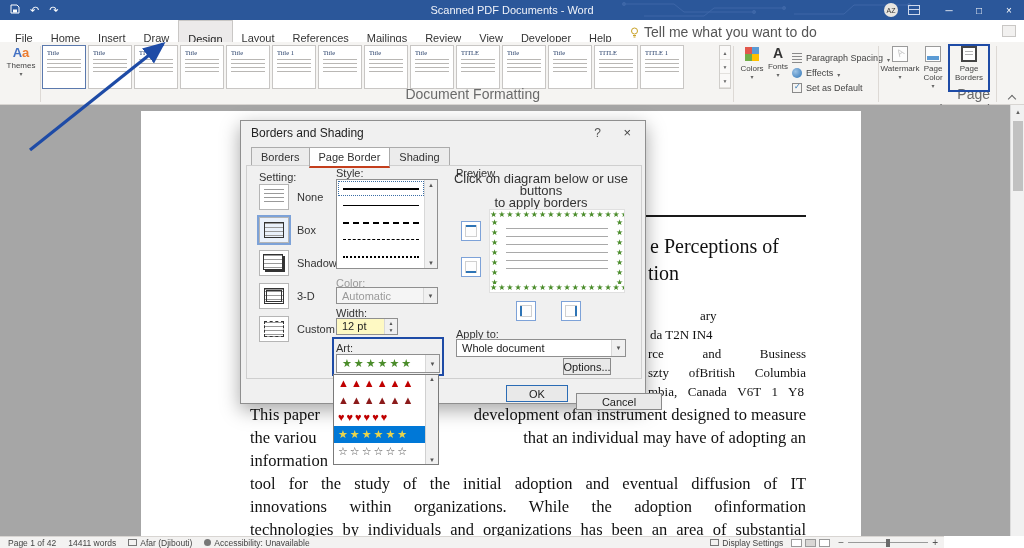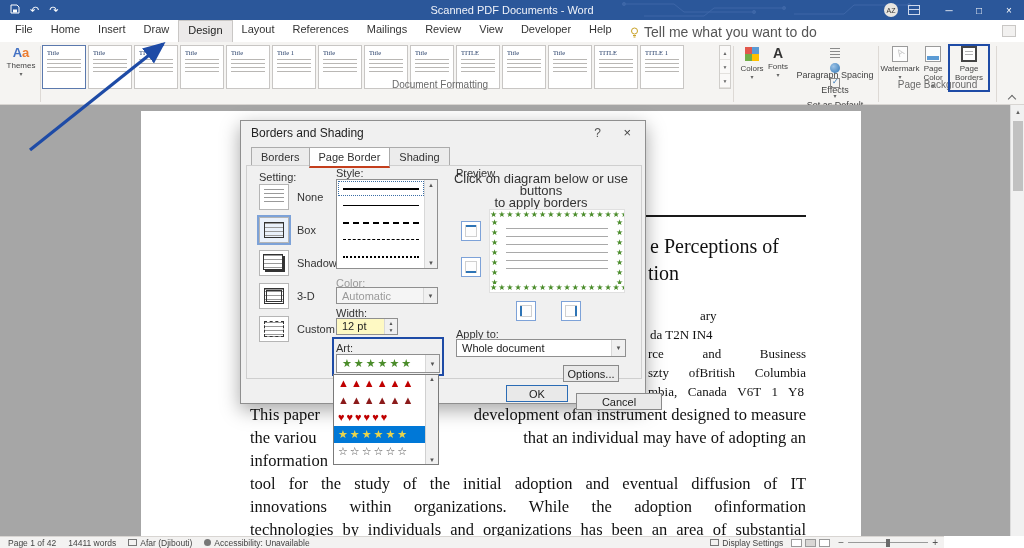--- a/index.html
+++ b/index.html
@@ -16,48 +16,48 @@
   .avatar { width:14px; height:14px; border-radius:50%; background:#e8e6e1; color:#333;
     font-size:7px; display:flex; align-items:center; justify-content:center; margin-right:10px; }
   .ribbon-opts { width:12px; height:10px; border:1px solid #cfd9ec; margin-right:14px; position:relative; }
   .ribbon-opts::after{content:"";position:absolute;left:0;right:0;top:3px;border-top:1px solid #cfd9ec;}
   .winbtn { width:30px; height:20px; display:flex; align-items:center; justify-content:center; font-size:10px; color:#fff; }
   .circuit { position:absolute; right:110px; top:0; height:20px; opacity:.55; pointer-events:none; }
 
   
   .menubar { position:absolute; left:0; top:20px; width:1024px; height:22px; background:#fff; }
   .mtabs { display:flex; gap:0; padding-left:6px; height:22px; align-items:stretch; }
-  .mtab { padding:3px 9px 0 9px; font-size:11px; color:#333; cursor:default; }
+  .mtab { padding:12px 9px 0 9px; font-size:11px; color:#333; cursor:default; }
   .mtab.active { background:#eceaea; border:1px solid #c9c7c5; border-bottom:none; color:#222; }
   .tellme { position:absolute; left:630px; top:4px; display:flex; align-items:center; gap:5px; font-size:14px; color:#555; }
   .menu-extra { position:absolute; right:8px; top:5px; width:14px; height:12px; border:1px solid #c9c7c5; background:#f2f1f0; }
 
   
   .ribbon { position:absolute; left:0; top:42px; width:1024px; height:63px; background:var(--ribbonbg,#f5f4f2); border-bottom:1px solid #d8d5d2; }
   .rsep { position:absolute; top:4px; width:1px; height:56px; background:#ddd9d5; }
-  .grouplabel { position:absolute; top:37px; font-size:10px; color:#6a6a6a; text-align:center; }
+  .grouplabel { position:absolute; top:44px; font-size:14px; color:#6a6a6a; text-align:right; }
   .collapse { position:absolute; right:8px; top:52px; width:8px; height:8px; }
   .collapse::before{content:"";position:absolute;left:1px;top:2px;width:5px;height:5px;border-left:1.5px solid #666;border-top:1.5px solid #666;transform:rotate(45deg);}
   .themes-btn { position:absolute; left:4px; top:3px; width:34px; height:46px; display:flex; flex-direction:column; align-items:center; font-size:8px; color:#444; }
   .themes-icon { font-size:13px; font-weight:bold; color:#4472c4; line-height:16px; }
   .themes-icon i { font-style:normal; color:#ed7d31; }
   .gcard, .gcurrent { width:44px; height:44px; background:#fff; border:1px solid #c8c6c4; padding:3px 4px; overflow:hidden; }
   .gcurrent { position:absolute; left:42px; top:3px; border:1px solid #5b79ad; }
   .gallery { position:absolute; left:88px; top:3px; display:flex; gap:2px; }
   .gh { font-family:"Liberation Serif",serif; font-size:6.5px; color:#1f3864; white-space:nowrap; margin-bottom:2px; }
   .gl { height:1px; background:#b9b7b4; margin-top:3px; }
   .gscroll { position:absolute; left:719px; top:3px; width:12px; height:44px; border:1px solid #d0cecb; background:#faf9f8; display:flex; flex-direction:column; }
   .gscroll span { flex:1; display:flex; align-items:center; justify-content:center; font-size:5px; color:#666; border-bottom:1px solid #e3e1de; }
   .bigbtn { position:absolute; top:3px; width:30px; height:48px; display:flex; flex-direction:column; align-items:center; font-size:8px; color:#444; text-align:center; line-height:9px; }
   .colors-icon { width:14px; height:14px; margin:2px 0 3px 0;
     background:linear-gradient(90deg,#e2574c 50%,#5b9bd5 50%) top/14px 7px no-repeat,
                linear-gradient(90deg,#70ad47 50%,#ffc000 50%) bottom/14px 7px no-repeat; }
   .fonts-icon { font-size:14px; font-weight:bold; color:#333; line-height:17px; }
   .stackcol { position:absolute; left:792px; top:6px; width:86px; font-size:9px; color:#444; }
-  .stackrow { display:flex; align-items:center; gap:12px; height:15px; white-space:nowrap;flex-direction:column; }
+  .stackrow { display:flex; align-items:flex-end; gap:4px; height:15px; white-space:nowrap; }
   .mini-ic { width:10px; height:10px; flex:0 0 10px; background:repeating-linear-gradient(#8a8a8a 0 1px, transparent 1px 3px); }
   .mini-ic.fx { background:radial-gradient(circle at 35% 35%, #9dc3e6, #2e74b5); border-radius:50%; }
   .mini-ic.def { background:none; border:1px solid #8a8a8a; position:relative; }
   .mini-ic.def::after{content:"✓";position:absolute;left:1px;top:-2px;font-size:8px;color:#2e74b5;}
   .dd-arrow { font-size:6px; color:#666; }
   .pgicon { width:16px; height:16px; margin:1px 0 2px 0; position:relative; }
   .pgicon.wm { border:1px solid #9a9a9a; background:#fdfdfd; }
   .pgicon.wm::after { content:"A"; position:absolute; left:4px; top:1px; font-size:10px; color:#c9c9c9; transform:rotate(-35deg); }
   .pgicon.pc { background:#fdfdfd; border:1px solid #9a9a9a; }
   .pgicon.pc::after { content:""; position:absolute; left:1px; right:1px; bottom:1px; height:4px; background:#5b9bd5; }
@@ -548,21 +548,21 @@
       </div>
     <div class="pv-btn" style="left:320px;top:180px">
         <span class="pv-mini rgt"></span>
       </div>
 
     <div class="dlabel" style="left:215px;top:207px">Apply to:</div>
     <div class="combo" style="left:215px;top:218px;width:170px;height:18px">
       <span class="val">Whole document</span>
       <span class="btn">▼</span>
     </div>
-    <div class="dbtn" style="left:322px;top:244px;width:56px">Options...</div>
+    <div class="dbtn" style="left:322px;top:237px;width:48px">Options...</div>
 
     <div class="dbtn default" style="left:265px;top:264px;width:62px">OK</div>
     <div class="dbtn" style="left:335px;top:272px;width:86px">Cancel</div>
   </div>
 
   <div class="art-dd">
     <div class="art-row">
         <span style="color: rgb(192, 0, 0); letter-spacing: 2px;">▲▲▲▲▲▲</span>
       </div>
       <div class="art-row">

